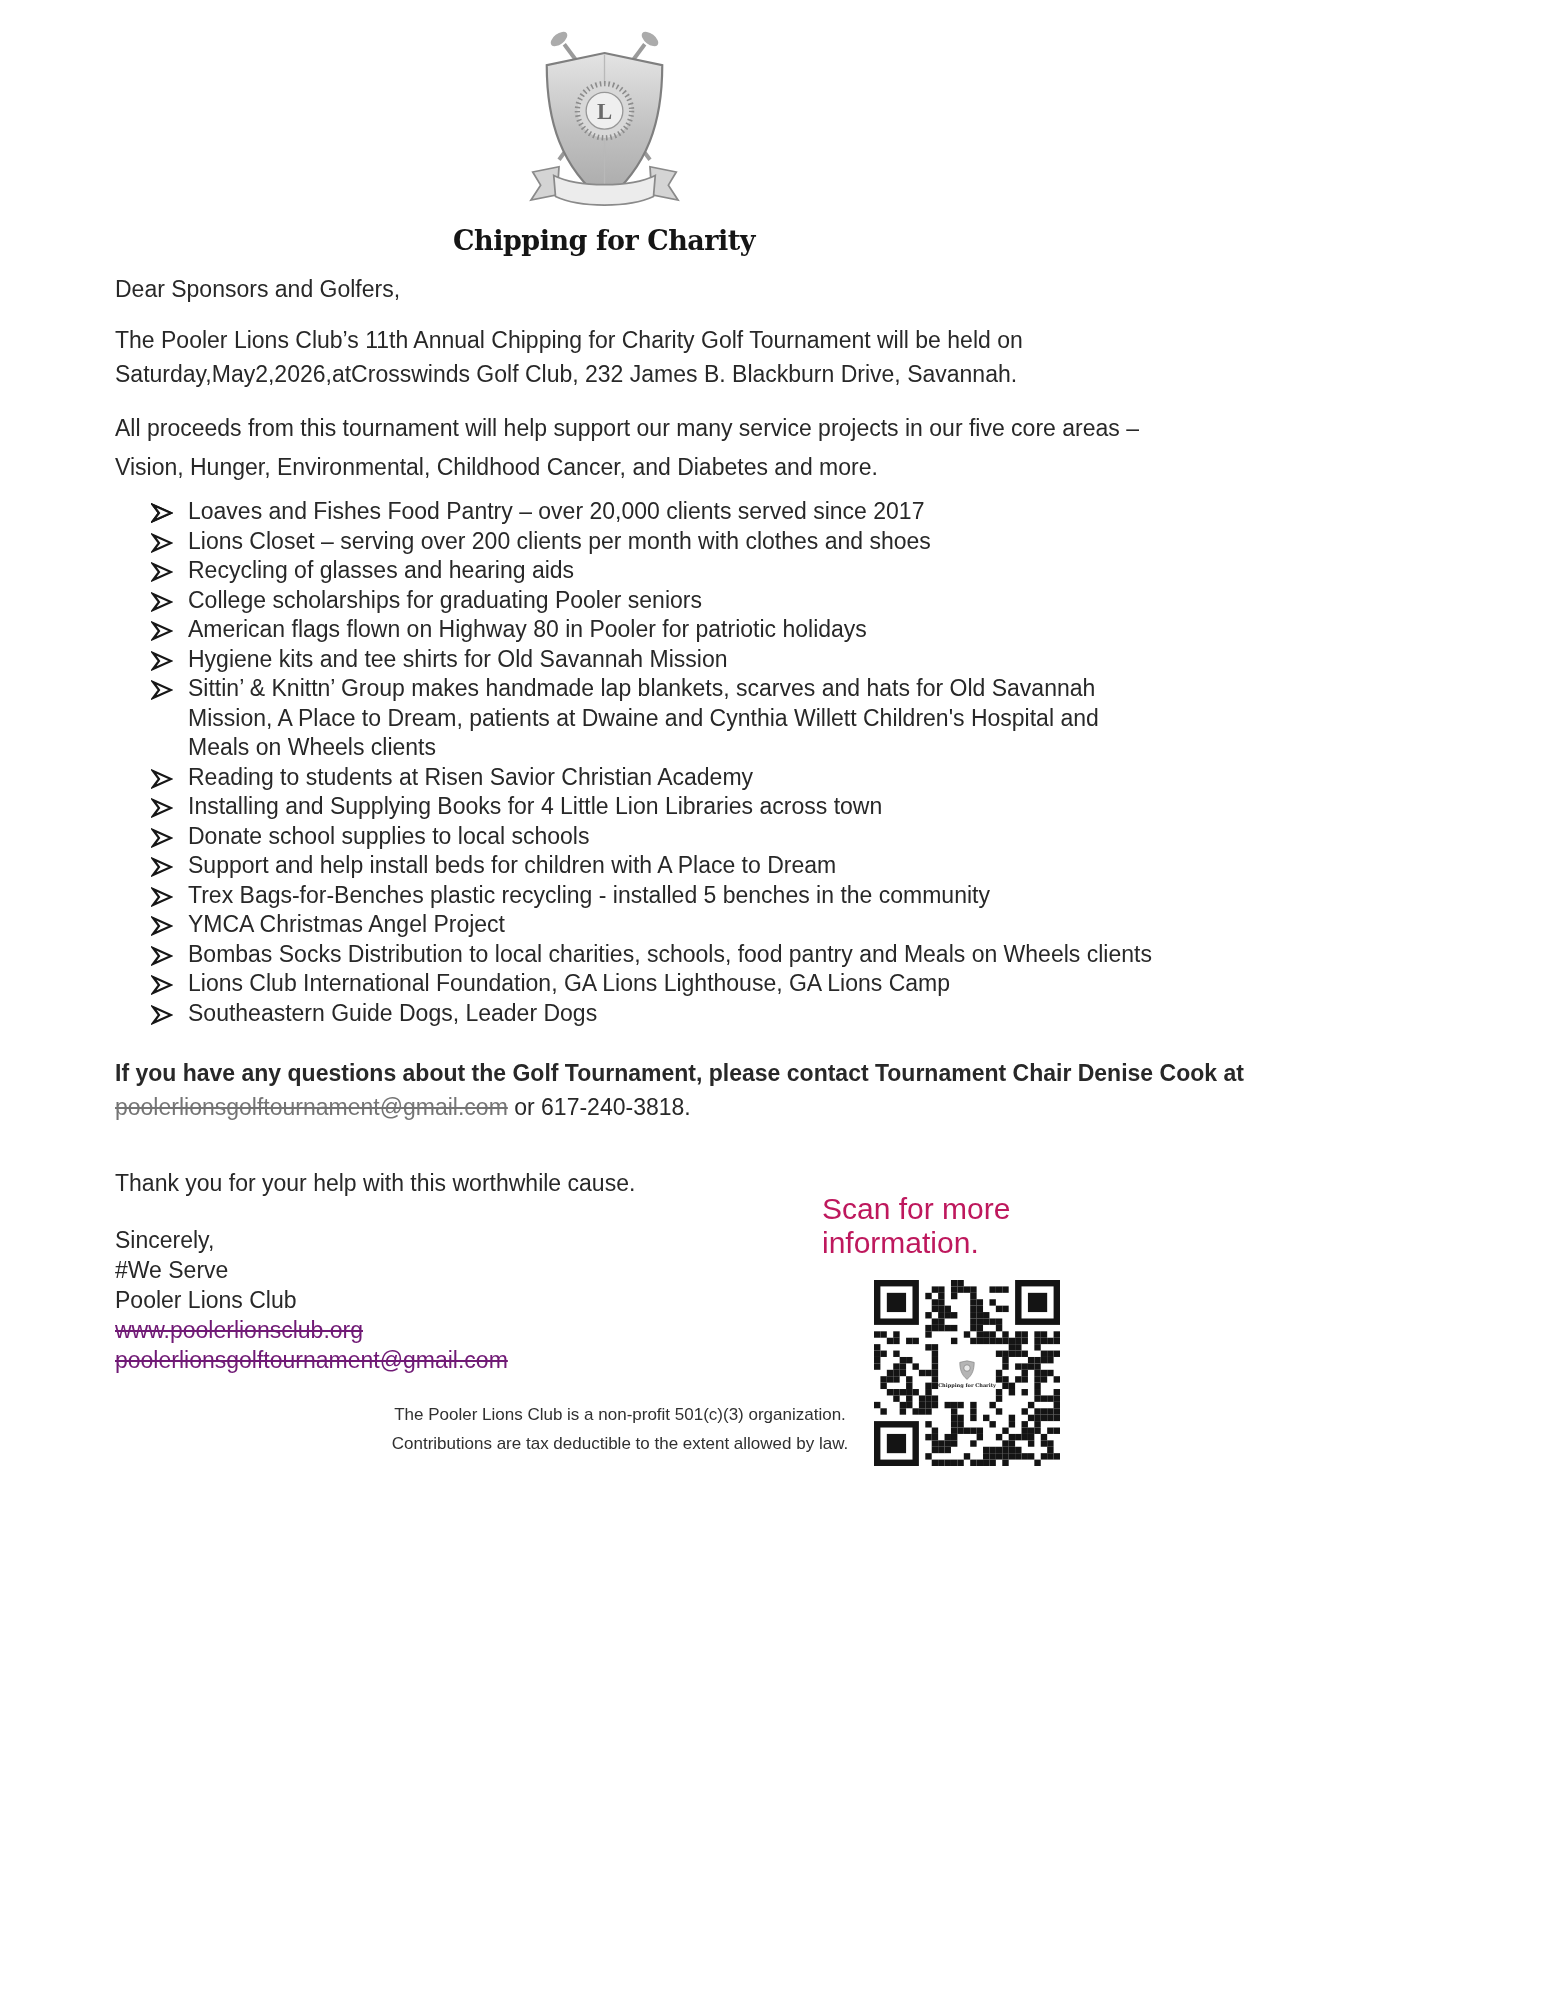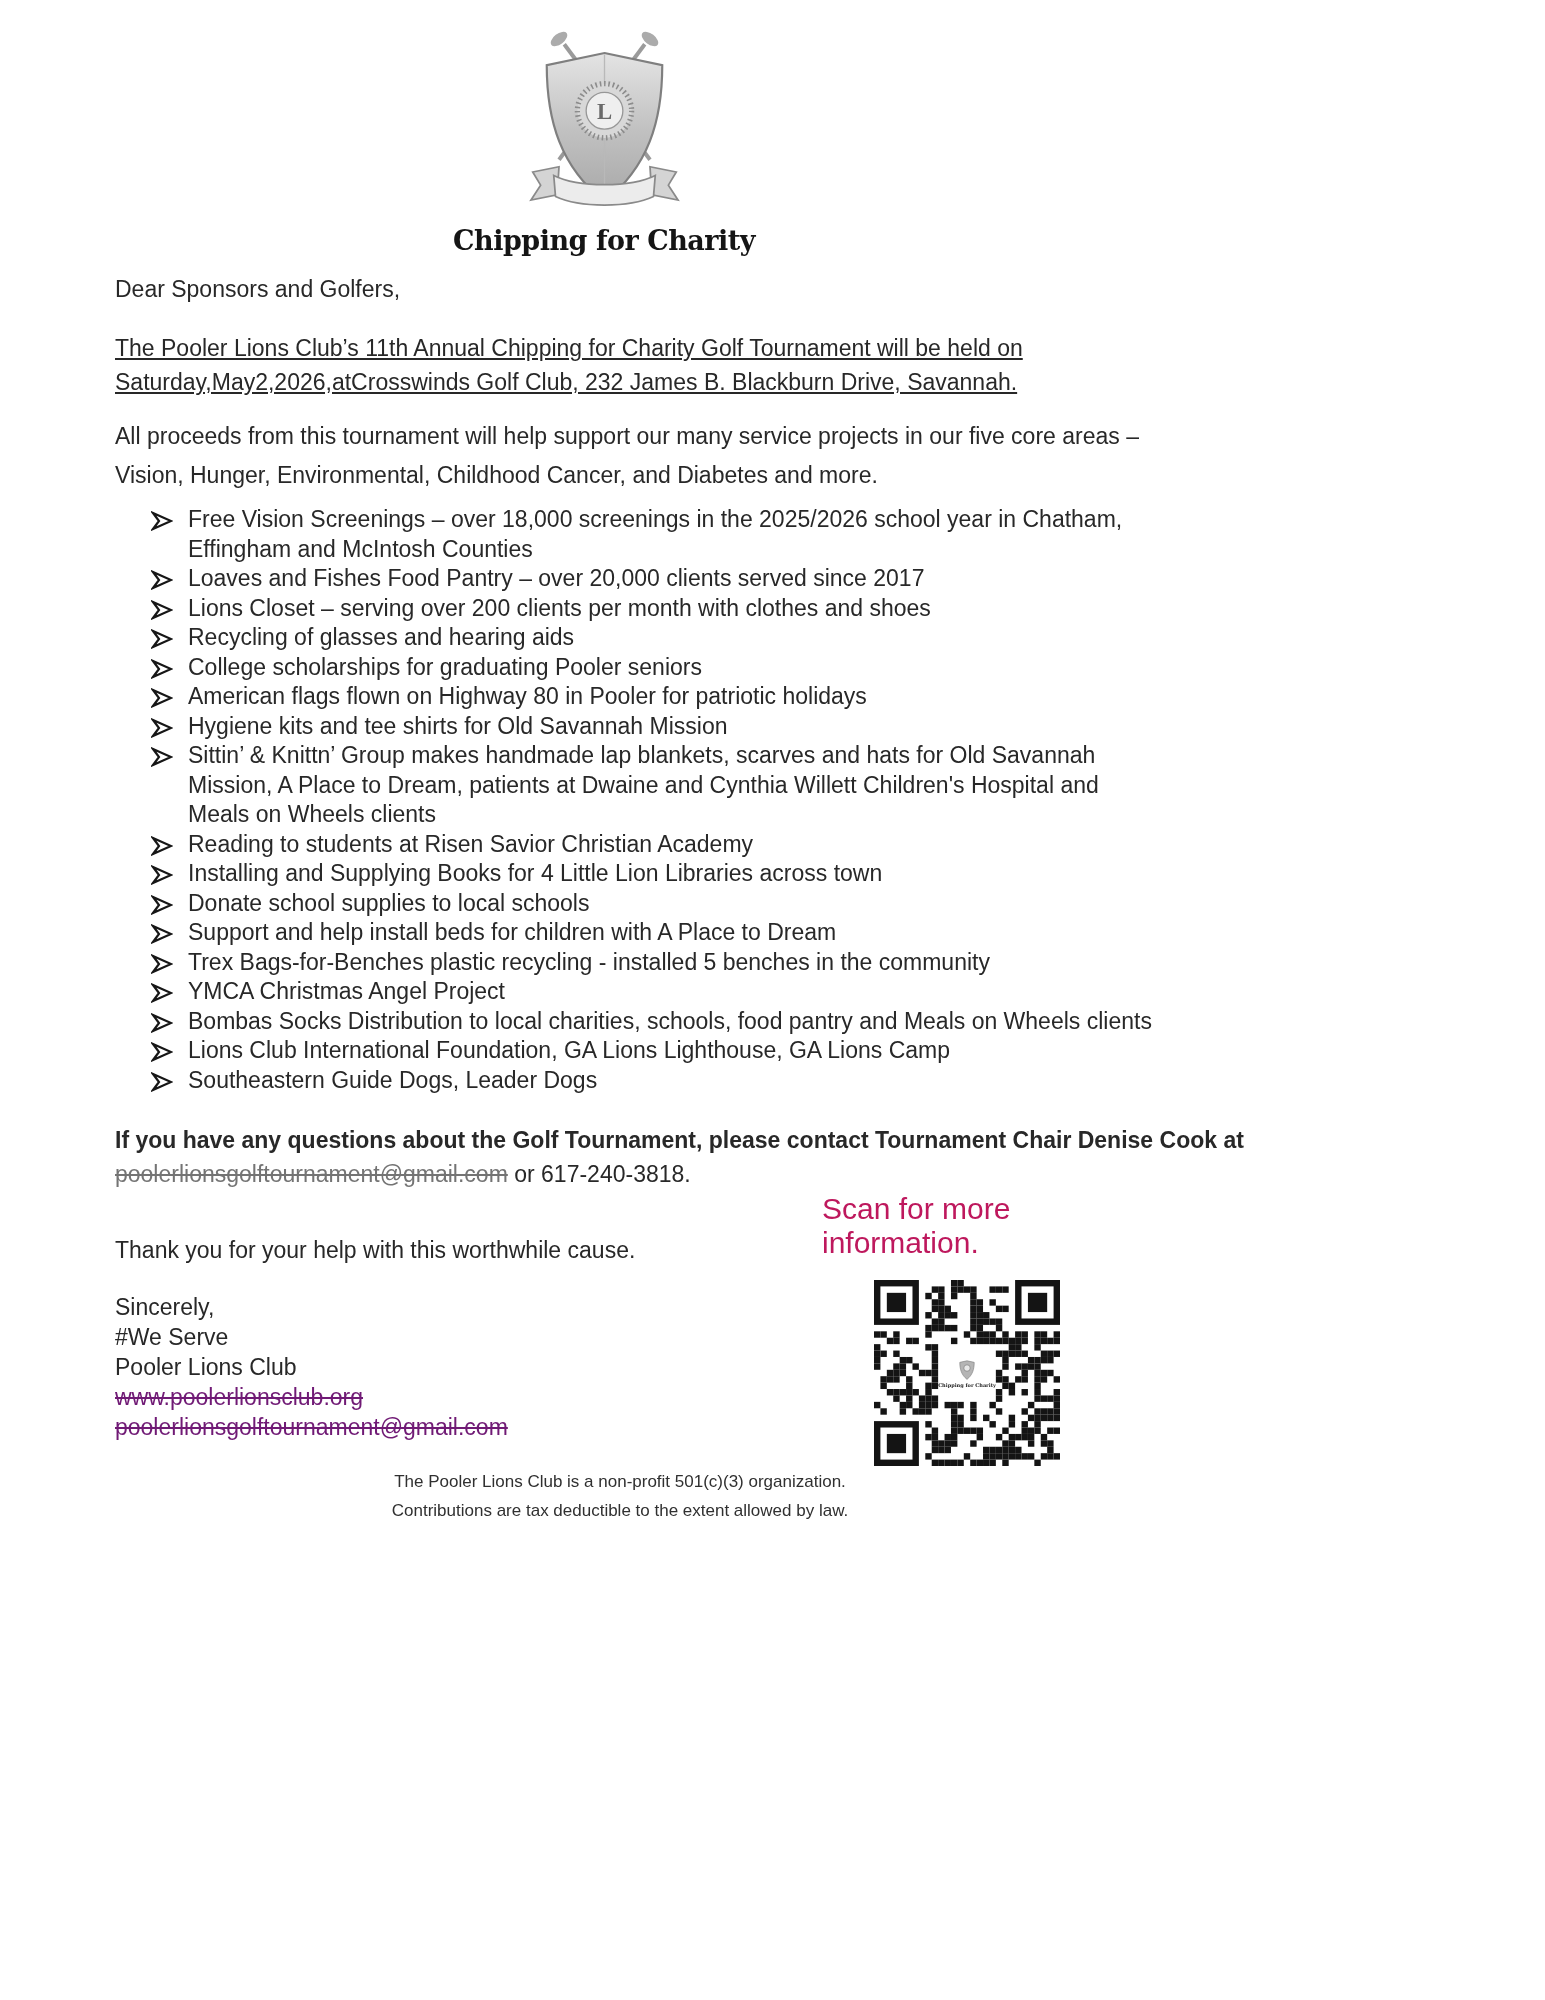--- a/index.html
+++ b/index.html
@@ -9,21 +9,21 @@
     font-family: "Liberation Sans", sans-serif; color: #282828; font-size: 23px;
     padding: 0 110px 0 115px; overflow: hidden;
   }
   .logo-block { margin: 30px 0 0 324px; width: 330px; text-align: center; }
   .logo-block svg { display: block; margin: 0 auto; }
   .logo-caption {
     margin-top: 2px; font-family: "DejaVu Serif", serif; font-weight: bold;
     font-size: 27px; color: #151515; letter-spacing: -0.5px;
   }
   .salutation { margin-top: 20px; }
-  .para { margin-top: 28px; line-height: 34px; white-space: pre-wrap; text-decoration: underline; }
+  .para { margin-top: 20px; line-height: 34px; white-space: pre-wrap; }
   .para2 { margin-top: 18px; line-height: 39px; white-space: pre-wrap; }
   .service-list { list-style: none; margin-top: 10px; padding-left: 36px; }
   .service-list li { position: relative; padding-left: 37px; line-height: 29.5px; }
   .bullet { position: absolute; left: 0; top: 4px; width: 22px; height: 20px; }
   .li-text { white-space: pre-wrap; }
   .contact { margin-top: 28px; line-height: 34px; }
   .contact .pre { white-space: pre-wrap; font-weight: bold; }
   .struck { text-decoration: line-through; }
   .email-gray { color: #747474; }
   .thanks { margin-top: 46px; }
@@ -82,22 +82,21 @@
 
   <p class="para">The Pooler Lions Club’s 11th Annual Chipping for Charity Golf Tournament will be held on
 Saturday,May2,2026,atCrosswinds Golf Club, 232 James B. Blackburn Drive, Savannah.</p>
 
   <p class="para2">All proceeds from this tournament will help support our many service projects in our five core areas –
 Vision, Hunger, Environmental, Childhood Cancer, and Diabetes and more.</p>
 
   <ul class="service-list">
     <li><span class="bullet"><svg width="22" height="20" viewBox="0 0 22 20">
             <path d="M2 2 L20 10 L2 18 L8 10 Z" fill="#fff" stroke="#161616" stroke-width="2.2"></path>
-          </svg></span><span class="li-text">Free Vision Screenings – over 18,000 screenings in the 2025/2026 school year in Chatham,
-Effingham and McIntosh Counties</span></li>
+          </svg></span></li>
     <li><span class="bullet"><svg width="22" height="20" viewBox="0 0 22 20">
             <path d="M2 2 L20 10 L2 18 L8 10 Z" fill="#fff" stroke="#161616" stroke-width="2.2"></path>
           </svg></span><span class="li-text">Loaves and Fishes Food Pantry – over 20,000 clients served since 2017</span></li>
     <li><span class="bullet"><svg width="22" height="20" viewBox="0 0 22 20">
             <path d="M2 2 L20 10 L2 18 L8 10 Z" fill="#fff" stroke="#161616" stroke-width="2.2"></path>
           </svg></span><span class="li-text">Lions Closet – serving over 200 clients per month with clothes and shoes</span></li>
     <li><span class="bullet"><svg width="22" height="20" viewBox="0 0 22 20">
             <path d="M2 2 L20 10 L2 18 L8 10 Z" fill="#fff" stroke="#161616" stroke-width="2.2"></path>
           </svg></span><span class="li-text">Recycling of glasses and hearing aids</span></li>
     <li><span class="bullet"><svg width="22" height="20" viewBox="0 0 22 20">

